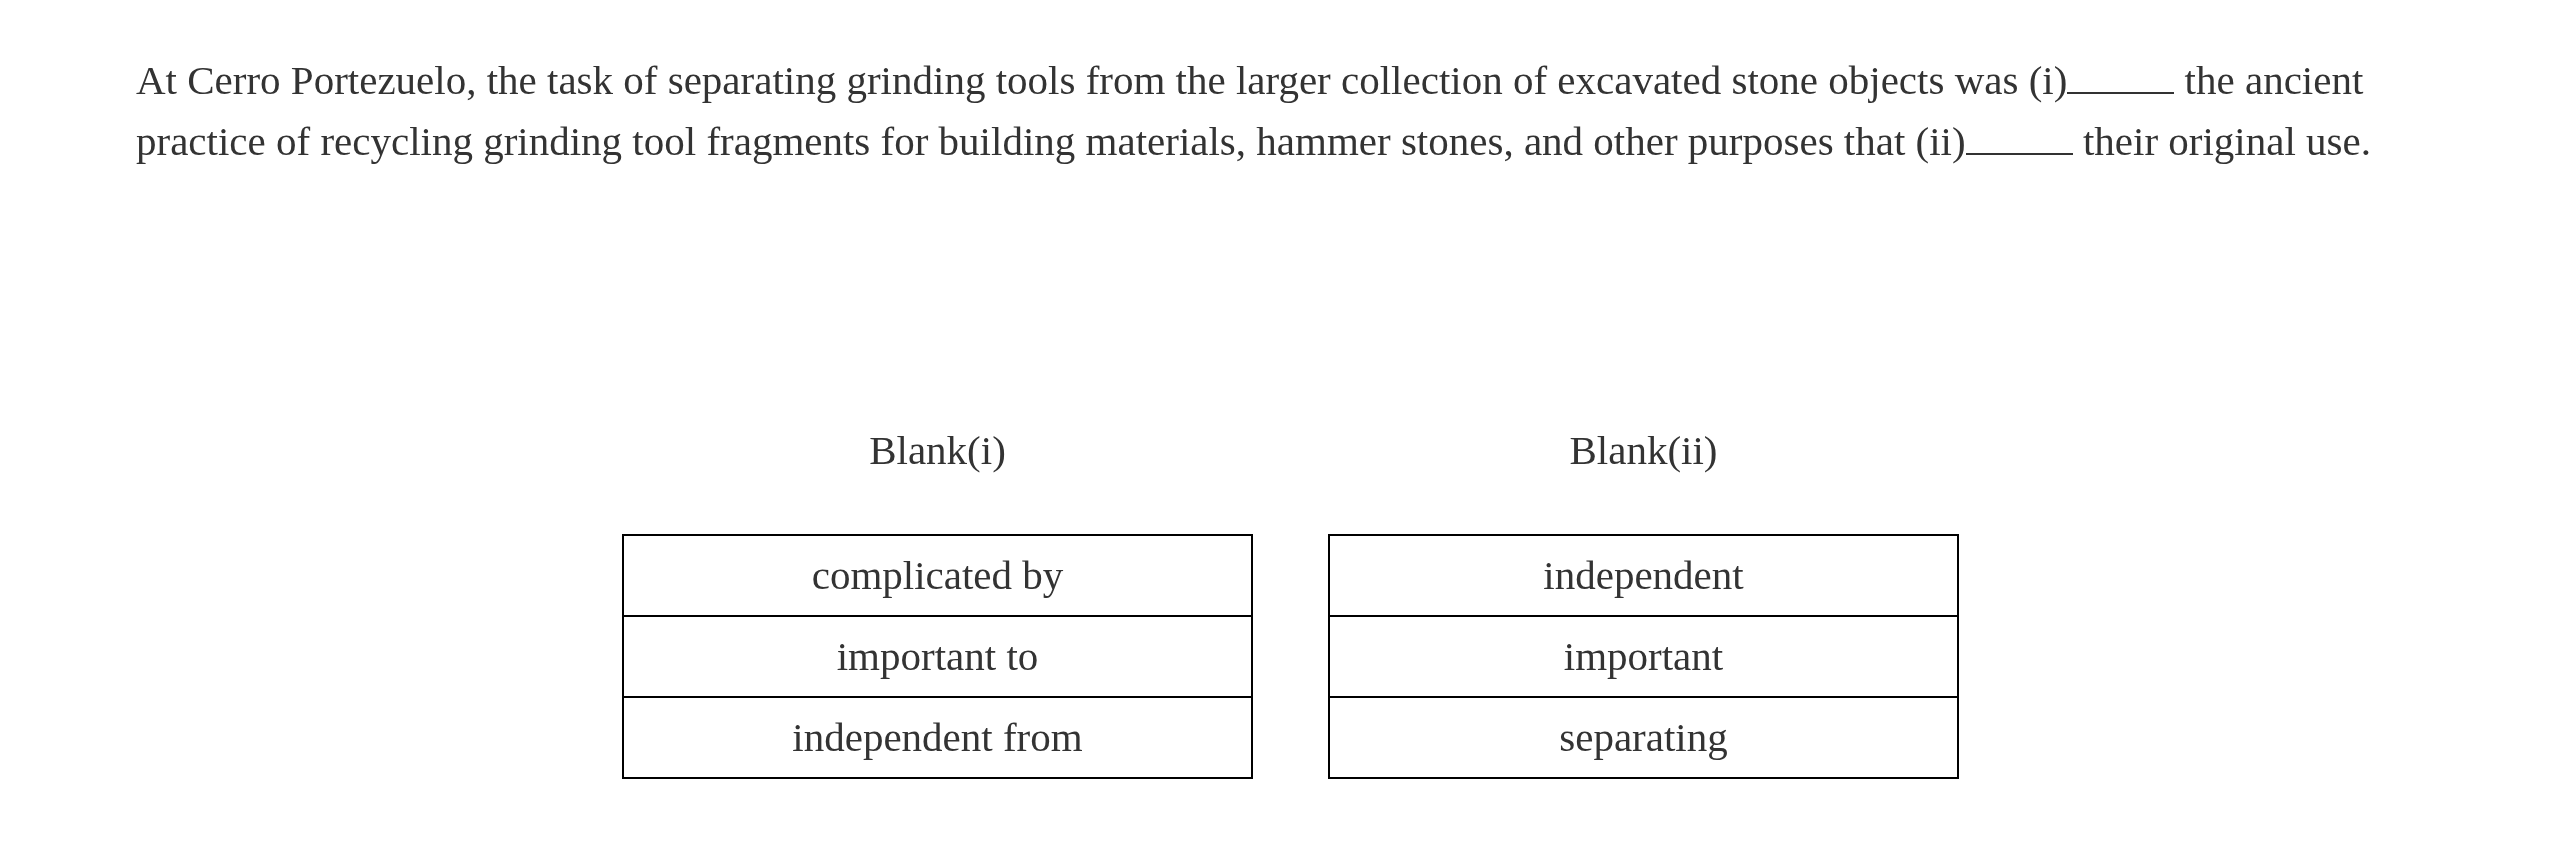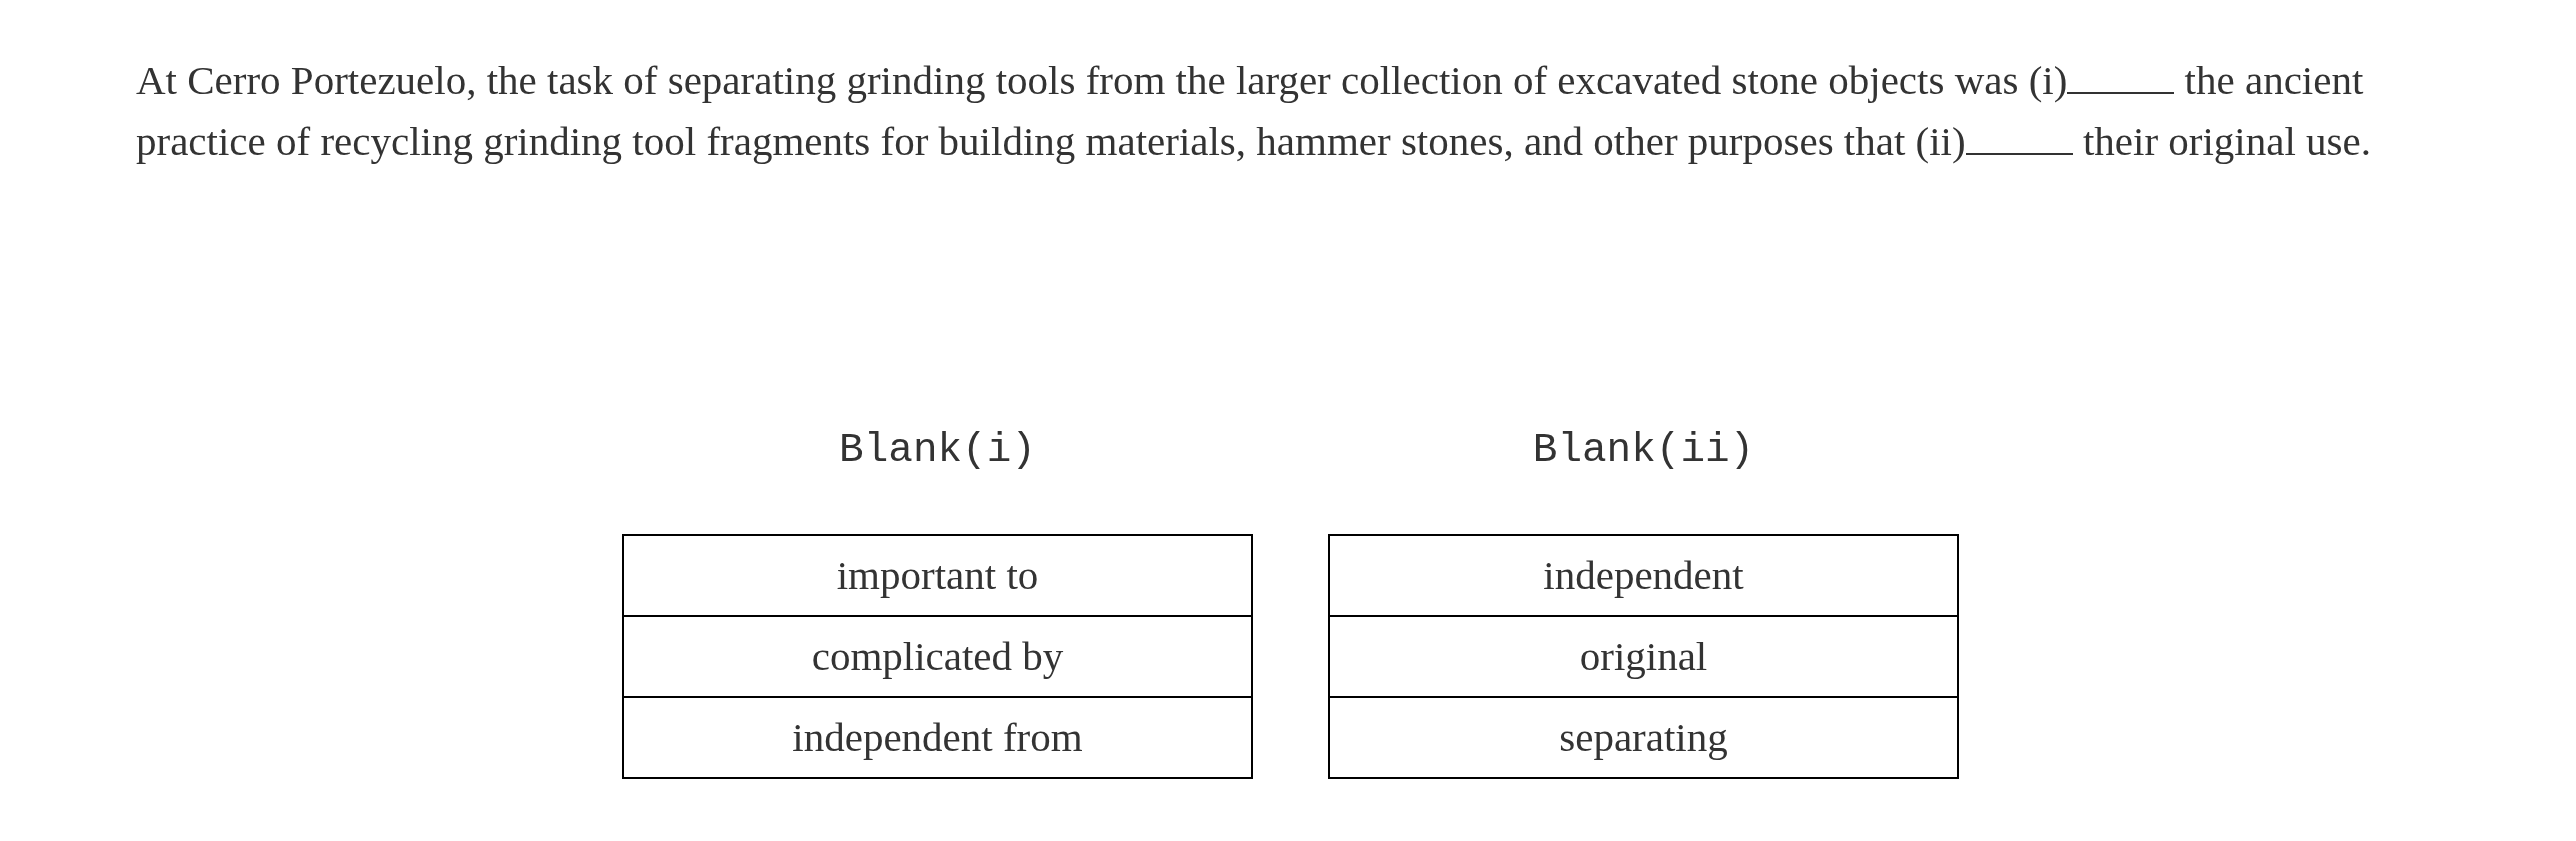--- a/index.html
+++ b/index.html
@@ -37,21 +37,20 @@
       width: 631px;
     }
     .column.col-1 { left: 622px; }
     .column.col-2 { left: 1328px; }
     .blank-label {
       text-align: center;
       font-size: 41px;
       line-height: 61px;
       height: 61px;
       margin: 0 0 53px 0;
-      font-family: Liberation Mono, monospace;
     }
     table.choices {
       border-collapse: collapse;
       width: 631px;
     }
     table.choices td {
       border: 2.4px solid #000000;
       height: 79px;
       text-align: center;
       font-size: 41px;
@@ -63,41 +62,41 @@
 </head>
 <body>
 
 <p class="passage"><span>At Cerro Portezuelo, the task of separating grinding tools from the larger collection of excavated stone objects was </span><span>(i)</span><span class="blank-line"></span><span> the ancient practice of recycling grinding tool fragments for building materials, hammer stones, and other purposes that </span><span>(ii)</span><span class="blank-line"></span><span> their original use.</span></p>
 
 <div class="column col-1">
   <div class="blank-label">Blank(i)</div>
   <table class="choices">
     <tbody>
         <tr>
-      <td>important to</td>
+      <td>complicated by</td>
     </tr>
     <tr>
-      <td>complicated by</td>
+      <td>important to</td>
     </tr>
     <tr>
       <td>independent from</td>
     </tr>
   </tbody>
     </table>
 </div>
 
 <div class="column col-2">
   <div class="blank-label">Blank(ii)</div>
   <table class="choices">
     <tbody>
         <tr>
       <td>independent</td>
     </tr>
     <tr>
-      <td>original</td>
+      <td>important</td>
     </tr>
     <tr>
       <td>separating</td>
     </tr>
   </tbody>
     </table>
 </div>
 
 
 </body></html>

